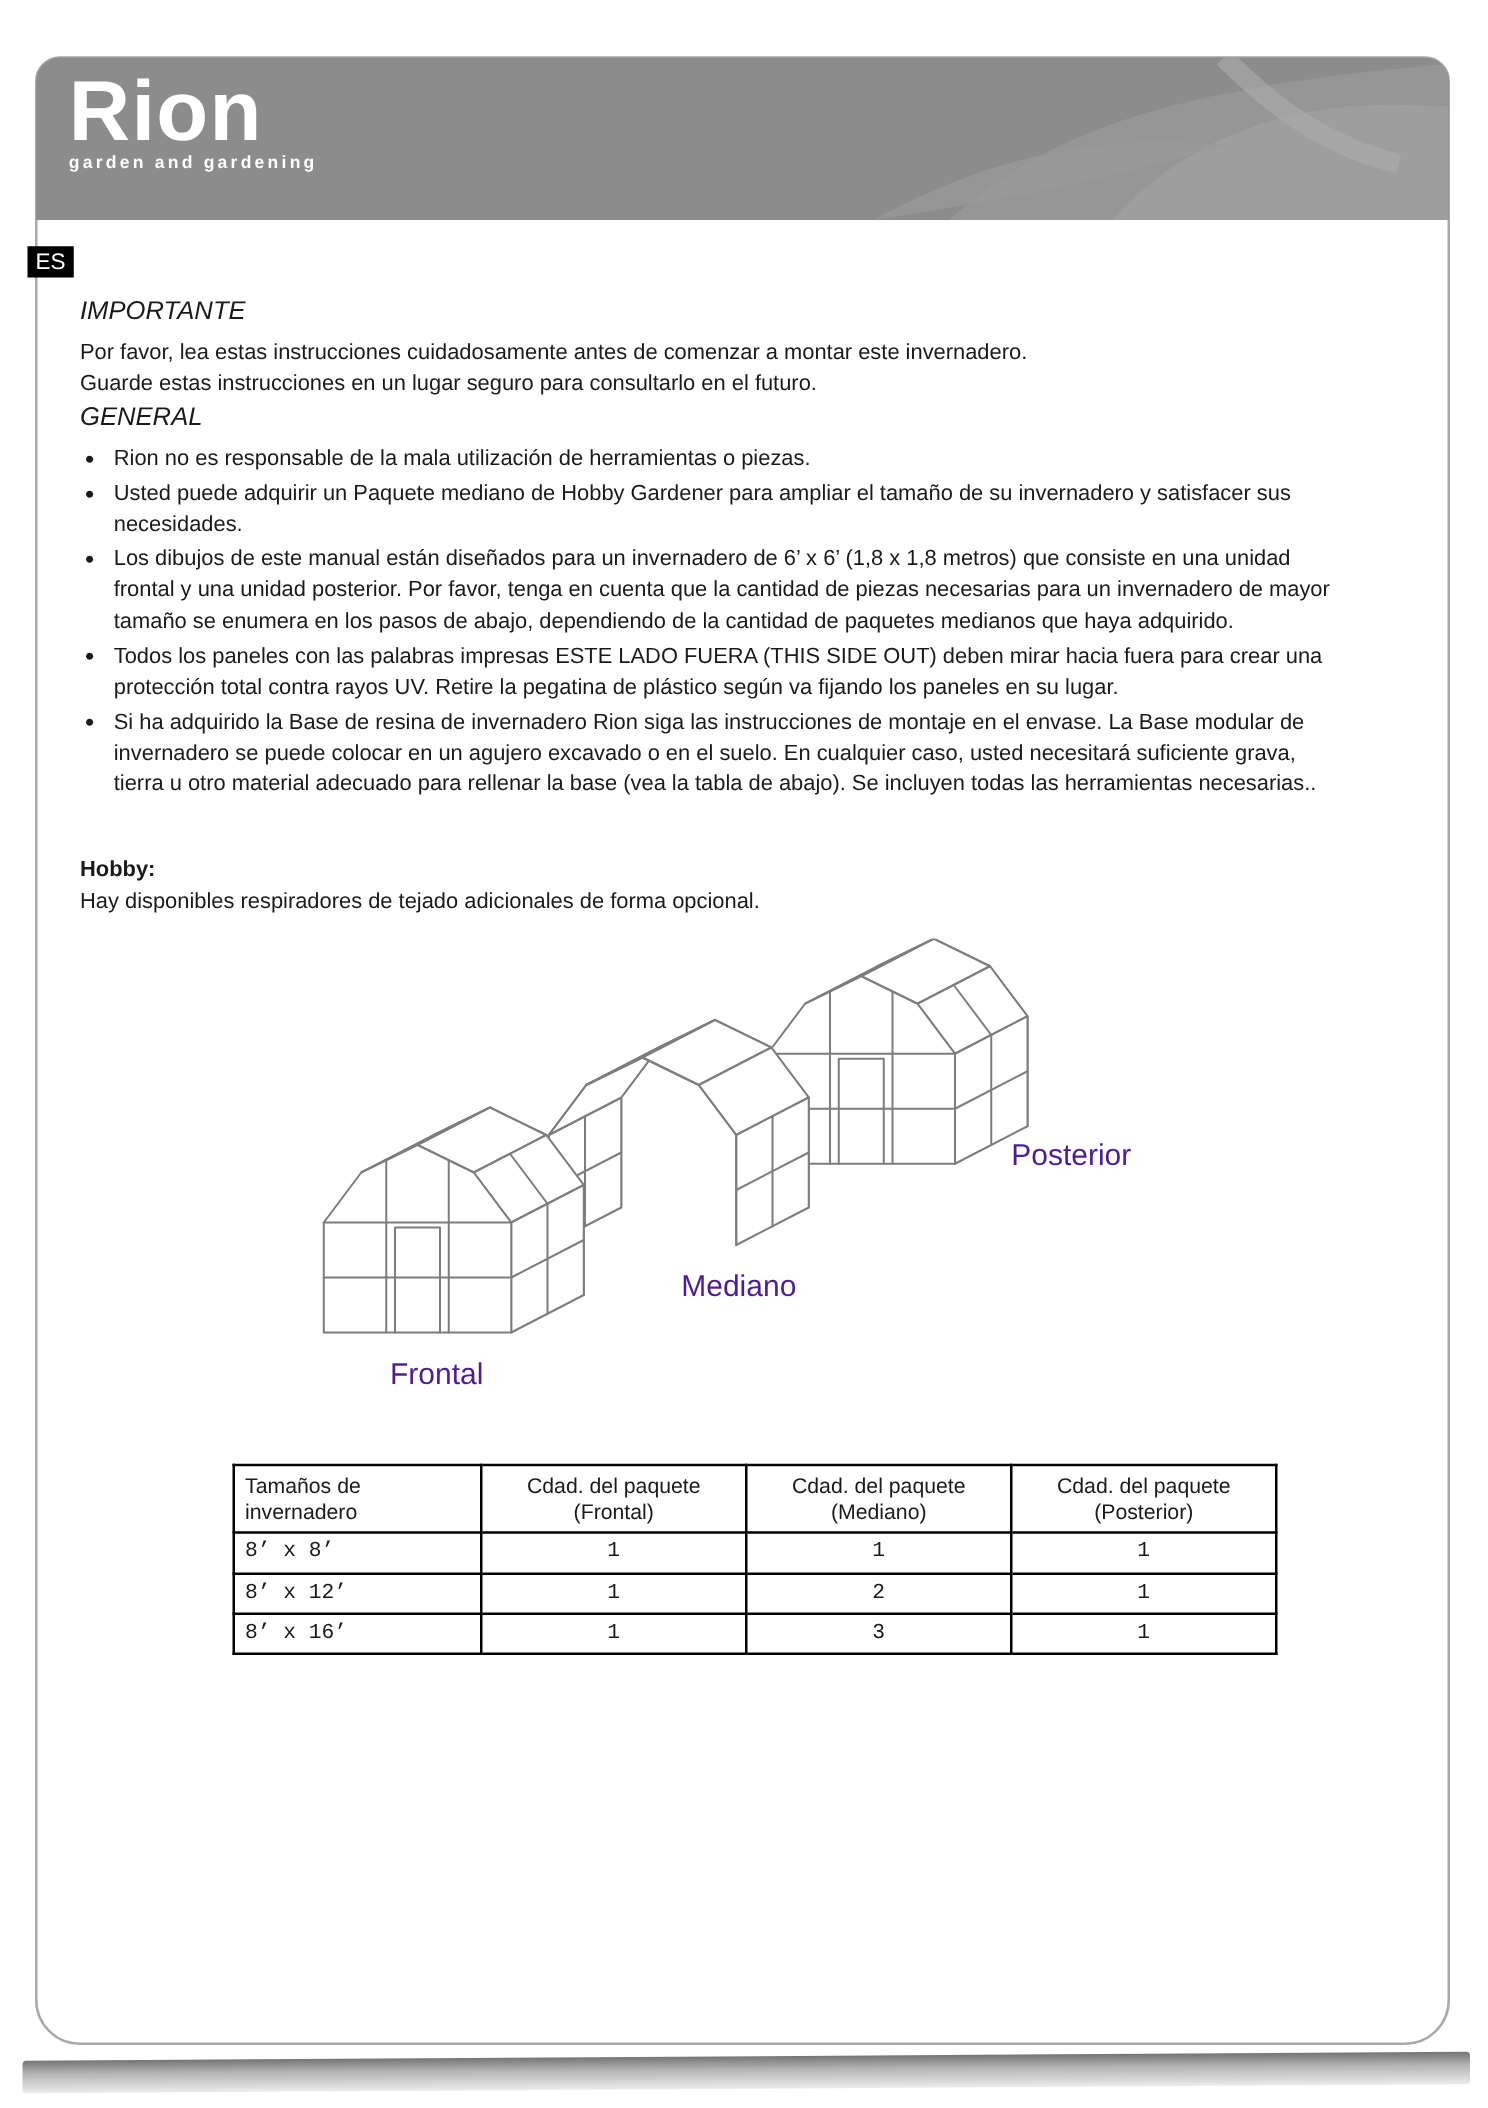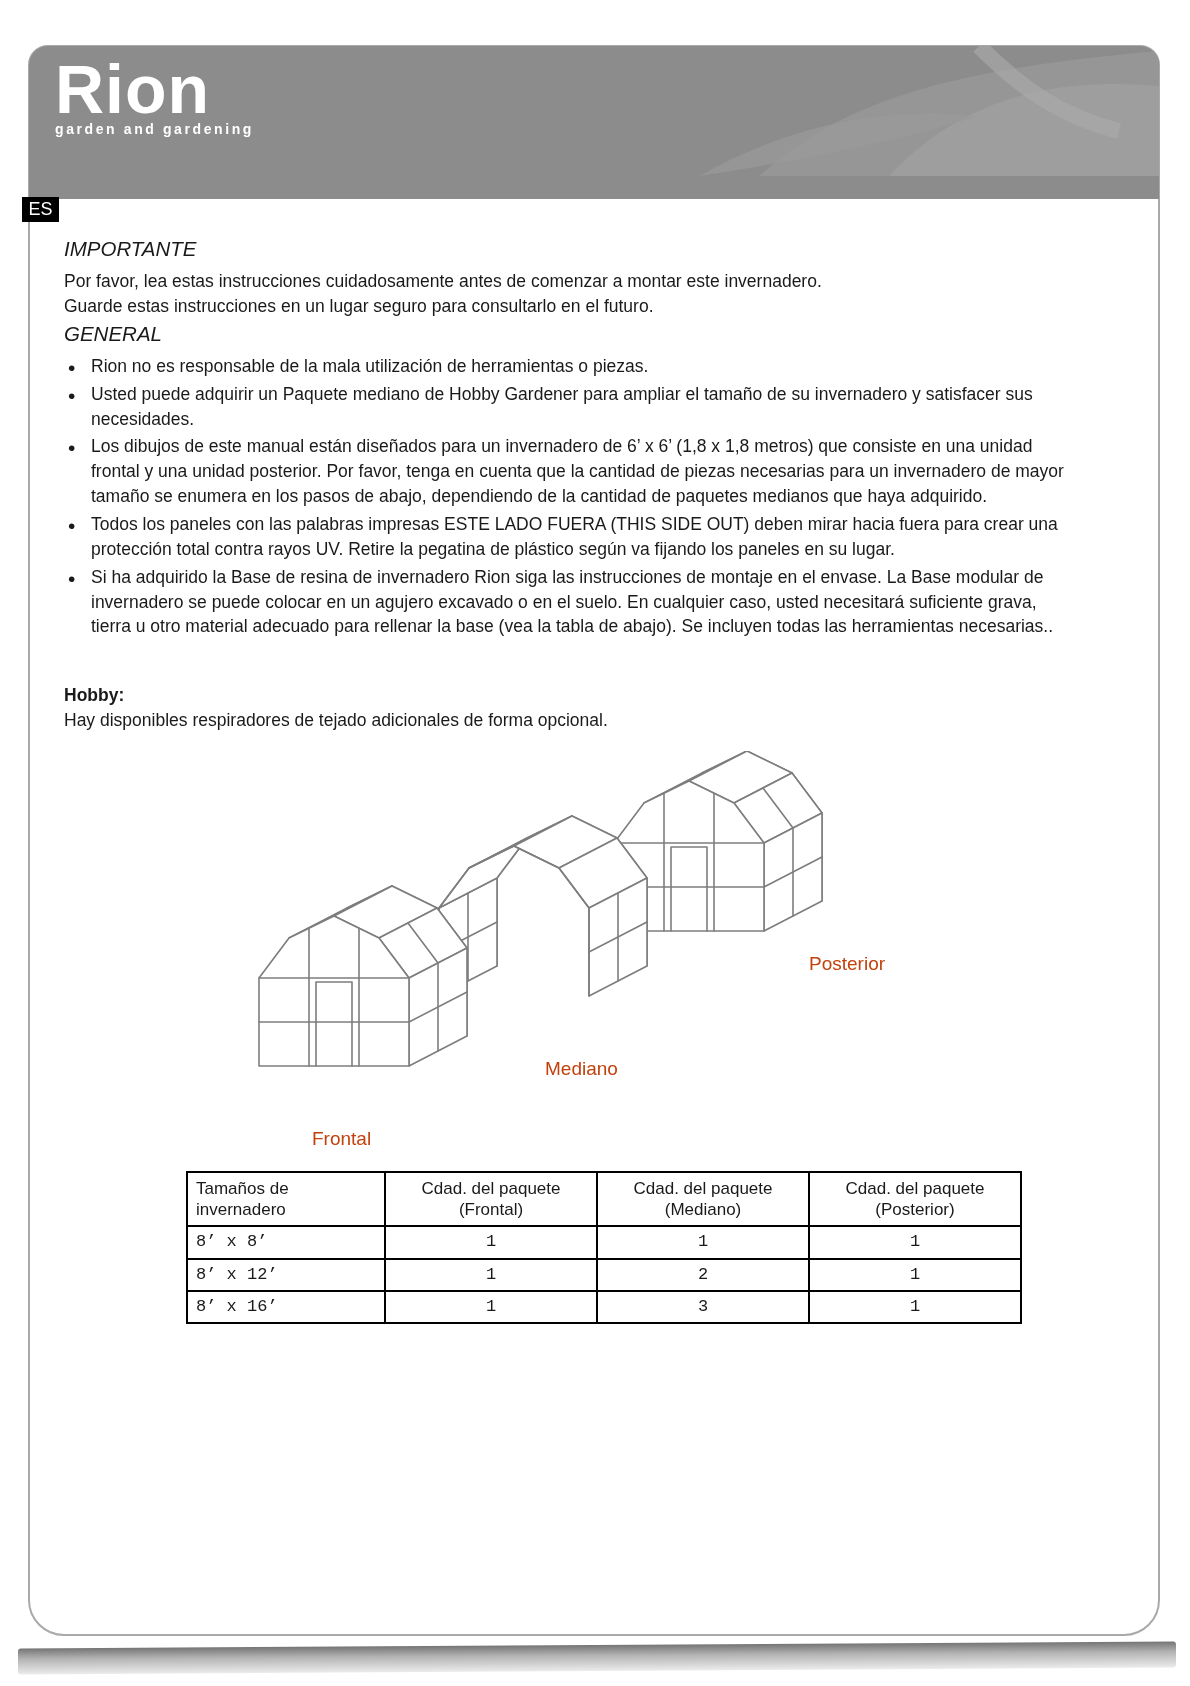--- a/index.html
+++ b/index.html
@@ -1,21 +1,21 @@
 <!DOCTYPE html>
 <html><head>
 <meta charset="utf-8">
 <style>
   html,body{margin:0;padding:0;background:#fff;}
   .canvas{position:relative;width:1190px;height:1686px;background:#fff;overflow:hidden;
           font-family:"Liberation Sans",sans-serif;color:#1a1a1a;}
   .page{position:absolute;left:28px;top:45px;width:1132px;height:1591px;
         border:2px solid #a9a9a9;border-radius:20px 20px 36px 36px;background:#fff;box-sizing:border-box;}
   
-  .band{position:absolute;left:-1px;top:-1px;width:1130px;height:153px;background:#8c8c8c;
+  .band{position:absolute;left:-1px;top:-1px;width:1130px;height:130px;background:#8c8c8c;
         border-radius:19px 19px 0 0;overflow:hidden;}
   .swoosh{position:absolute;right:0;top:0;height:130px;width:700px;}
   .logo{position:absolute;left:26px;top:8px;color:#fff;}
   .logo-brand{font-size:68px;font-weight:700;letter-spacing:1px;line-height:1.05;}
   .logo-tagline{font-size:14px;font-weight:700;letter-spacing:2.6px;margin-top:-4px;}
   
   .es-tab{position:absolute;left:22px;top:197px;width:37px;height:25px;background:#000;color:#fff;
           display:flex;align-items:center;justify-content:center;font-size:18px;z-index:5;}
   
   .content{margin-top:130px;padding:57px 34px 0 34px;font-size:17.5px;line-height:1.42;}
@@ -25,21 +25,21 @@
   ul.bullets{list-style:none;margin:2px 0 0 0;padding:0;}
   ul.bullets li{position:relative;padding-left:27px;margin:0 0 3px 0;max-width:990px;}
   ul.bullets li::before{content:"\2022";position:absolute;left:4px;top:-1px;font-size:21px;}
   .note-title{font-weight:700;margin-top:44px !important;}
   
   .diagram{position:relative;height:412px;margin-top:12px;}
   .gh{position:absolute;left:180px;top:6px;}
   .gh path,.gh line{stroke:#7d7d7d;stroke-width:1.6;stroke-linejoin:round;stroke-linecap:round;}
   .gh .f{fill:#ffffff;}
   .gh .n{fill:none;}
-  .dg-label{position:absolute;font-size:19px;color:#c2410c;margin-top:43px;}
+  .dg-label{position:absolute;font-size:24px;color:#4c1d95;}
   .lbl-frontal{left:248px;top:338px;}
   .lbl-mediano{left:481px;top:268px;}
   .lbl-posterior{left:745px;top:163px;}
   
   table.qty{border-collapse:collapse;margin:14px 0 0 122px;}
   table.qty th,table.qty td{border:2px solid #000;font-size:17px;}
   table.qty th{font-weight:400;white-space:pre-line;text-align:center;padding:5px 20px;line-height:1.25;}
   table.qty th.c0{text-align:left;width:168px;padding-left:8px;}
   table.qty th.cx{width:170px;}
   table.qty td{text-align:center;padding:3px 8px;height:26px;box-sizing:border-box;font-family:Liberation Mono, monospace;}

